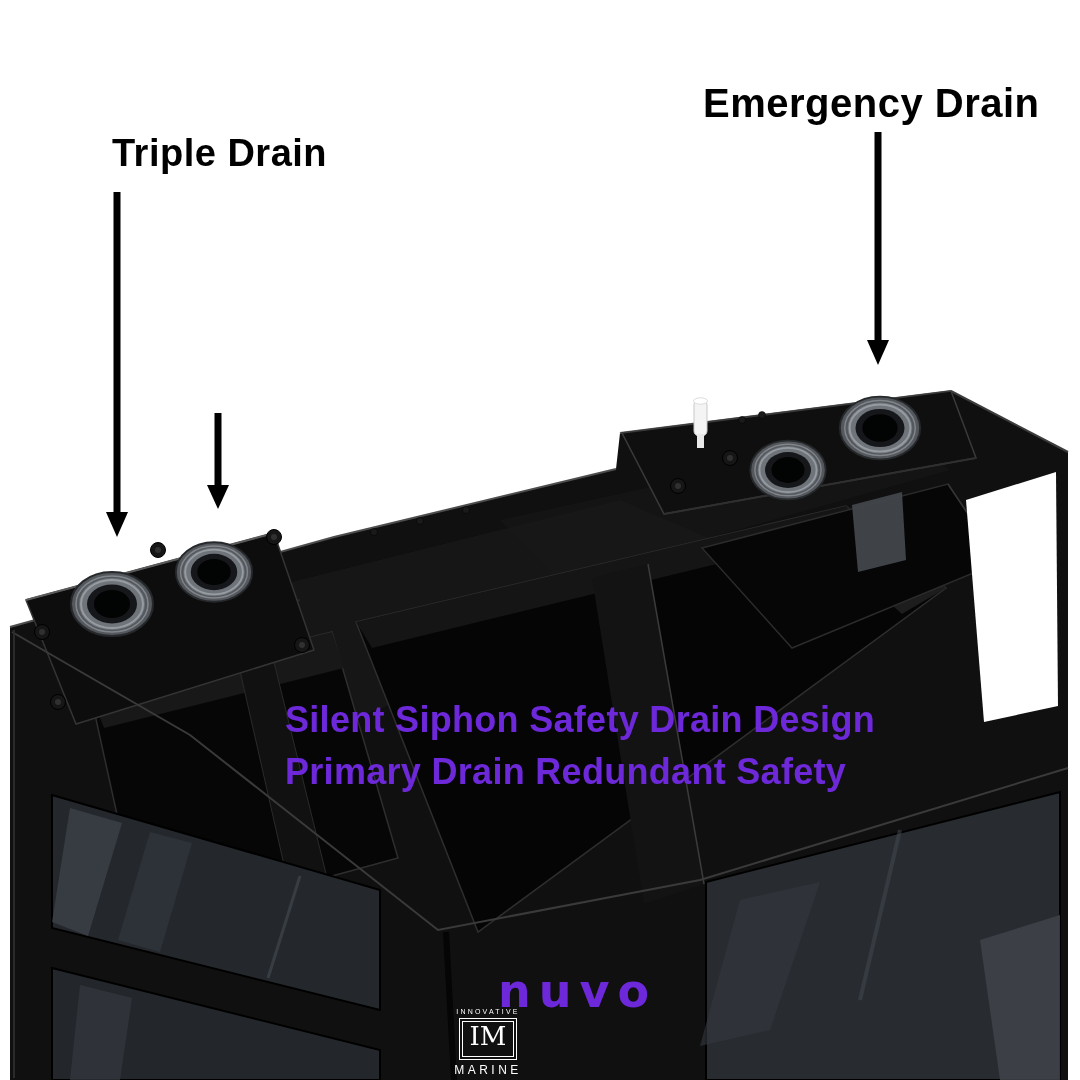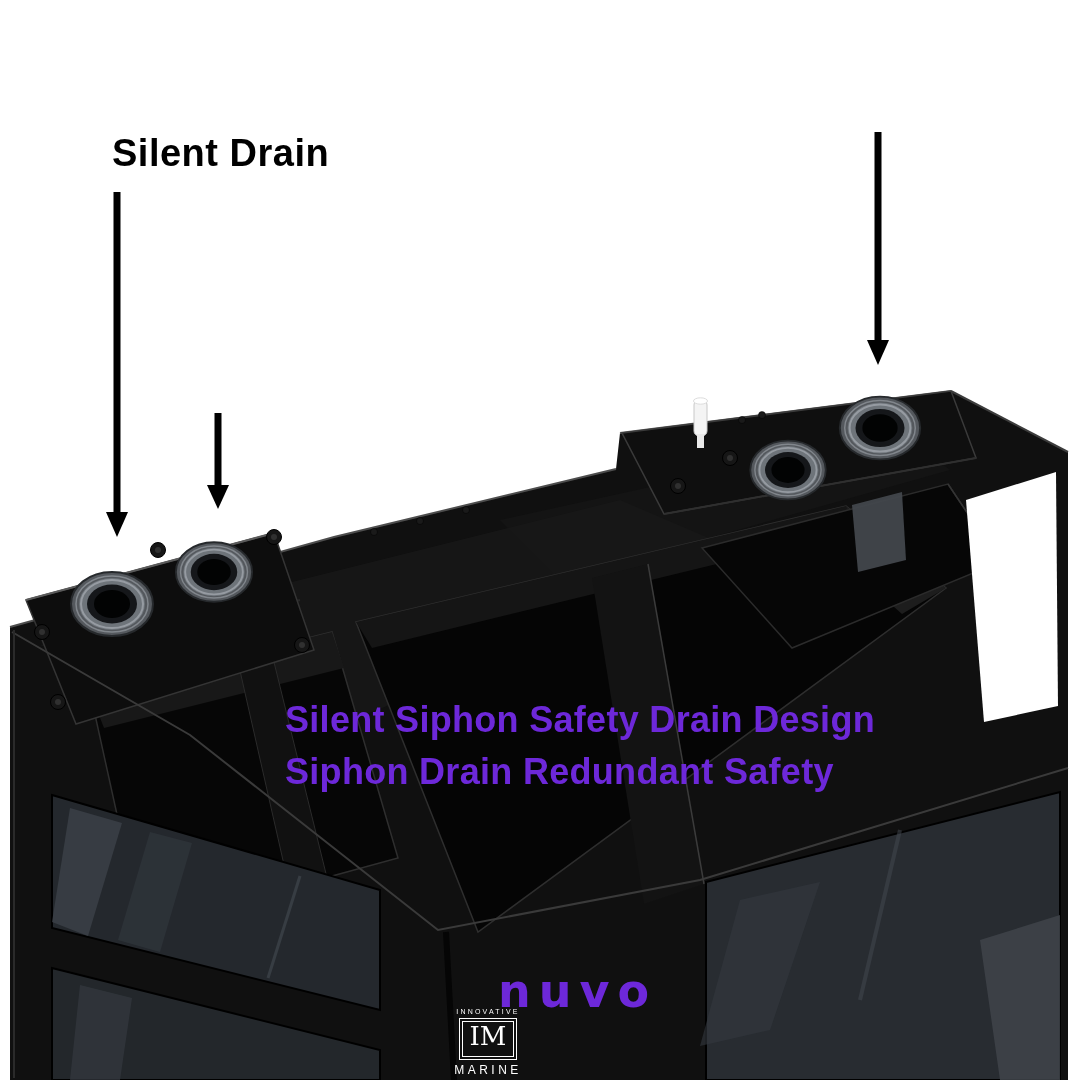--- a/index.html
+++ b/index.html
@@ -165,27 +165,28 @@
         <line x1="218" y1="413" x2="218" y2="487" stroke="#000" stroke-width="7"></line>
         <polygon points="207,485 229,485 218,509" fill="#000"></polygon>
       </g>
       <g>
         <line x1="878" y1="132" x2="878" y2="342" stroke="#000" stroke-width="7"></line>
         <polygon points="867,340 889,340 878,365" fill="#000"></polygon>
       </g>
     </g>
   </svg>
 
-  <div class="callout" id="label-primary">Silent Drain</div>
+  <div class="callout" id="label-primary">Triple Drain</div>
 
 
+  <div class="callout" id="label-emergency">Emergency Drain</div>
 
   <div class="overlay-caption">
     <div>Silent Siphon Safety Drain Design</div>
-    <div>Siphon Drain Redundant Safety</div>
+    <div>Primary Drain Redundant Safety</div>
   </div>
 
   <div class="nuvo-logo">nuvo</div>
 
   <div class="im-badge">
     <span class="inno">INNOVATIVE</span>
     <span class="box">
       <span class="box-inner">IM</span>
     </span>
     <span class="marine">MARINE</span>

